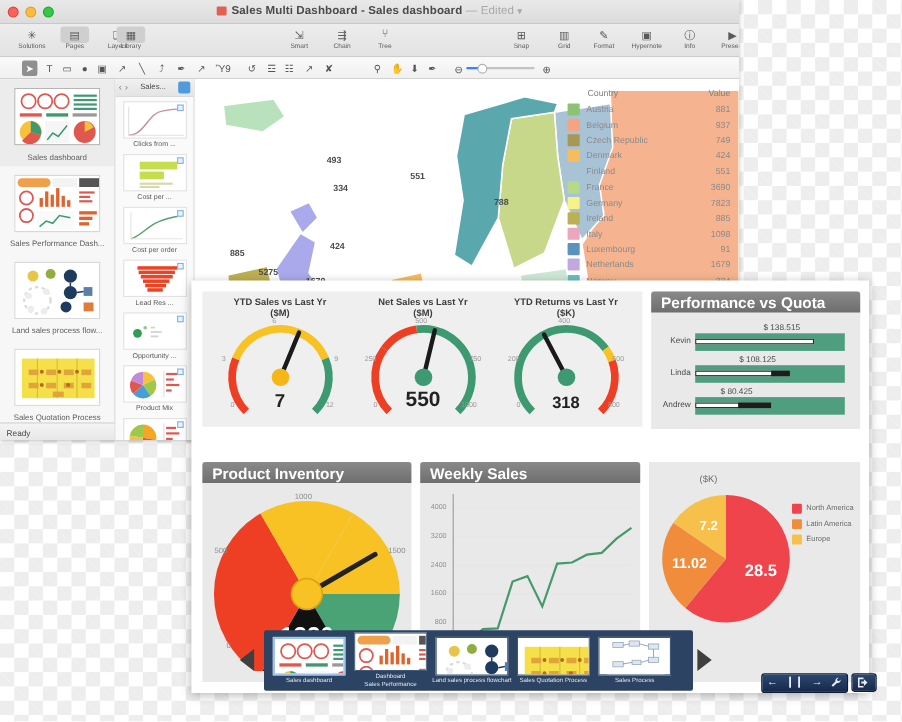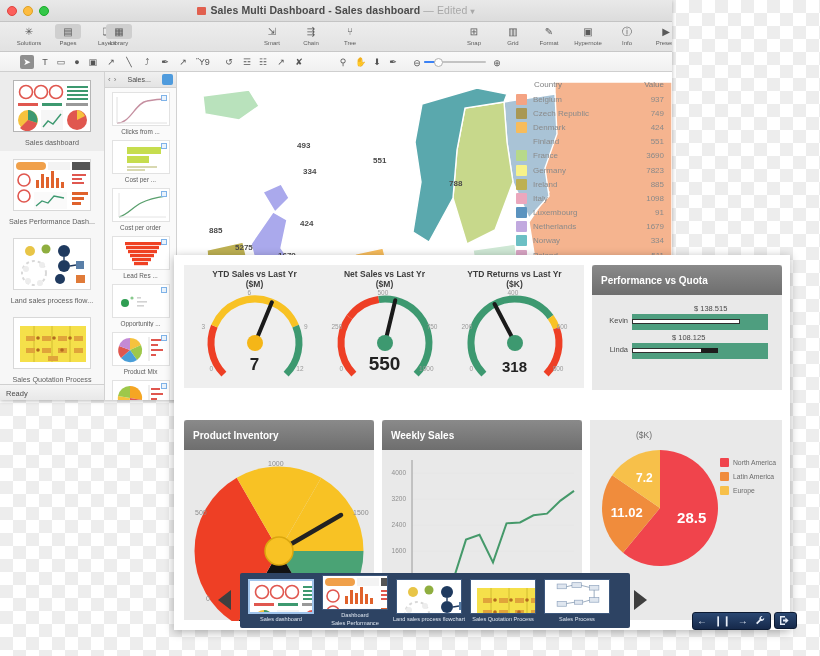--- a/index.html
+++ b/index.html
@@ -125,22 +125,22 @@
   .cname{ flex:1;color:#8a8a8a;}
   .cval{ width:34px;text-align:right;color:#8a8a8a;}
 
   
   #dash{
     position:absolute;left:174px;top:255px;width:616px;height:375px;
     background:#fff; box-shadow:0 2px 9px rgba(0,0,0,.3);
   }
   .panel{ position:absolute; background:#e9e9e9; }
   .ptitle{
-    height:30px; background:linear-gradient(#8a8a8a,#6e6e6e);
-    color:#fff; font-size:10px;font-weight:bold; display:flex;align-items:center;
+    height:19px; background:linear-gradient(#8a8a8a,#6e6e6e);
+    color:#fff; font-size:14px;font-weight:bold; display:flex;align-items:center;
     padding-left:9px; border-radius:3px 3px 0 0;
   }
   .gaugebox{ position:absolute;left:10px;top:10px;width:400px;height:123px;background:#efefef;}
   .gcell{ position:absolute;top:4px;width:125px;text-align:center;}
   .gcap{ font-size:8.5px;font-weight:bold;color:#3d3d3d;line-height:10px;}
   .gsvgwrap{ position:relative;width:110px;height:86px;margin:2px auto 0;}
   .gval{ position:absolute;left:0;right:0;bottom:2px;text-align:center;
          font-weight:bold;color:#222;}
   .gtick{ position:absolute;font-size:6.5px;color:#9a9a9a;}
 
@@ -602,20 +602,25 @@
           </div>
       </div>
 
       <div class="ctable">
         <div class="hdr">
           <span class="c1">Country</span>
           <span class="c2">Value</span>
         </div>
         <div id="ctrows">
             <div class="crow">
+              <span class="sw" style="background:#8cc273"></span>
+              <span class="cname">Austria</span>
+              <span class="cval">881</span>
+            </div>
+            <div class="crow">
               <span class="sw" style="background:#f4a383"></span>
               <span class="cname">Belgium</span>
               <span class="cval">937</span>
             </div>
             <div class="crow">
               <span class="sw" style="background:#a99854"></span>
               <span class="cname">Czech Republic</span>
               <span class="cval">749</span>
             </div>
             <div class="crow">
@@ -752,20 +757,27 @@
     <div class="btrack"></div>
     <div class="bthin" style="width:108px"></div>
     <div class="bdark" style="left:144px;width:0px"></div>
         </div>
         <div class="bullet">
           <div class="bnum" style="left:76px">$ 108.125</div>
     <div class="bname">Linda</div>
     <div class="btrack"></div>
     <div class="bthin" style="width:86px"></div>
     <div class="bdark" style="left:105px;width:17px"></div>
+        </div>
+        <div class="bullet">
+          <div class="bnum" style="left:59px">$ 80.425</div>
+    <div class="bname">Andrew</div>
+    <div class="btrack"></div>
+    <div class="bthin" style="width:69px"></div>
+    <div class="bdark" style="left:75px;width:30px"></div>
         </div>
       </div>
   </div>
 
   <div class="panel" style="left:10px;top:165px;width:190px;height:200px;">
     <div class="ptitle">Product Inventory</div>
     <div style="position:relative;height:181px;">
       <svg width="190" height="165" viewBox="0 0 190 165" style="position:absolute;left:0;top:6px">
         <g transform="translate(95,95)">
           <path d="M0 0 L-84.5 0 A84.5 84.5 0 0 1 -42.25 -73.2 Z" fill="#ee3f25"></path>

